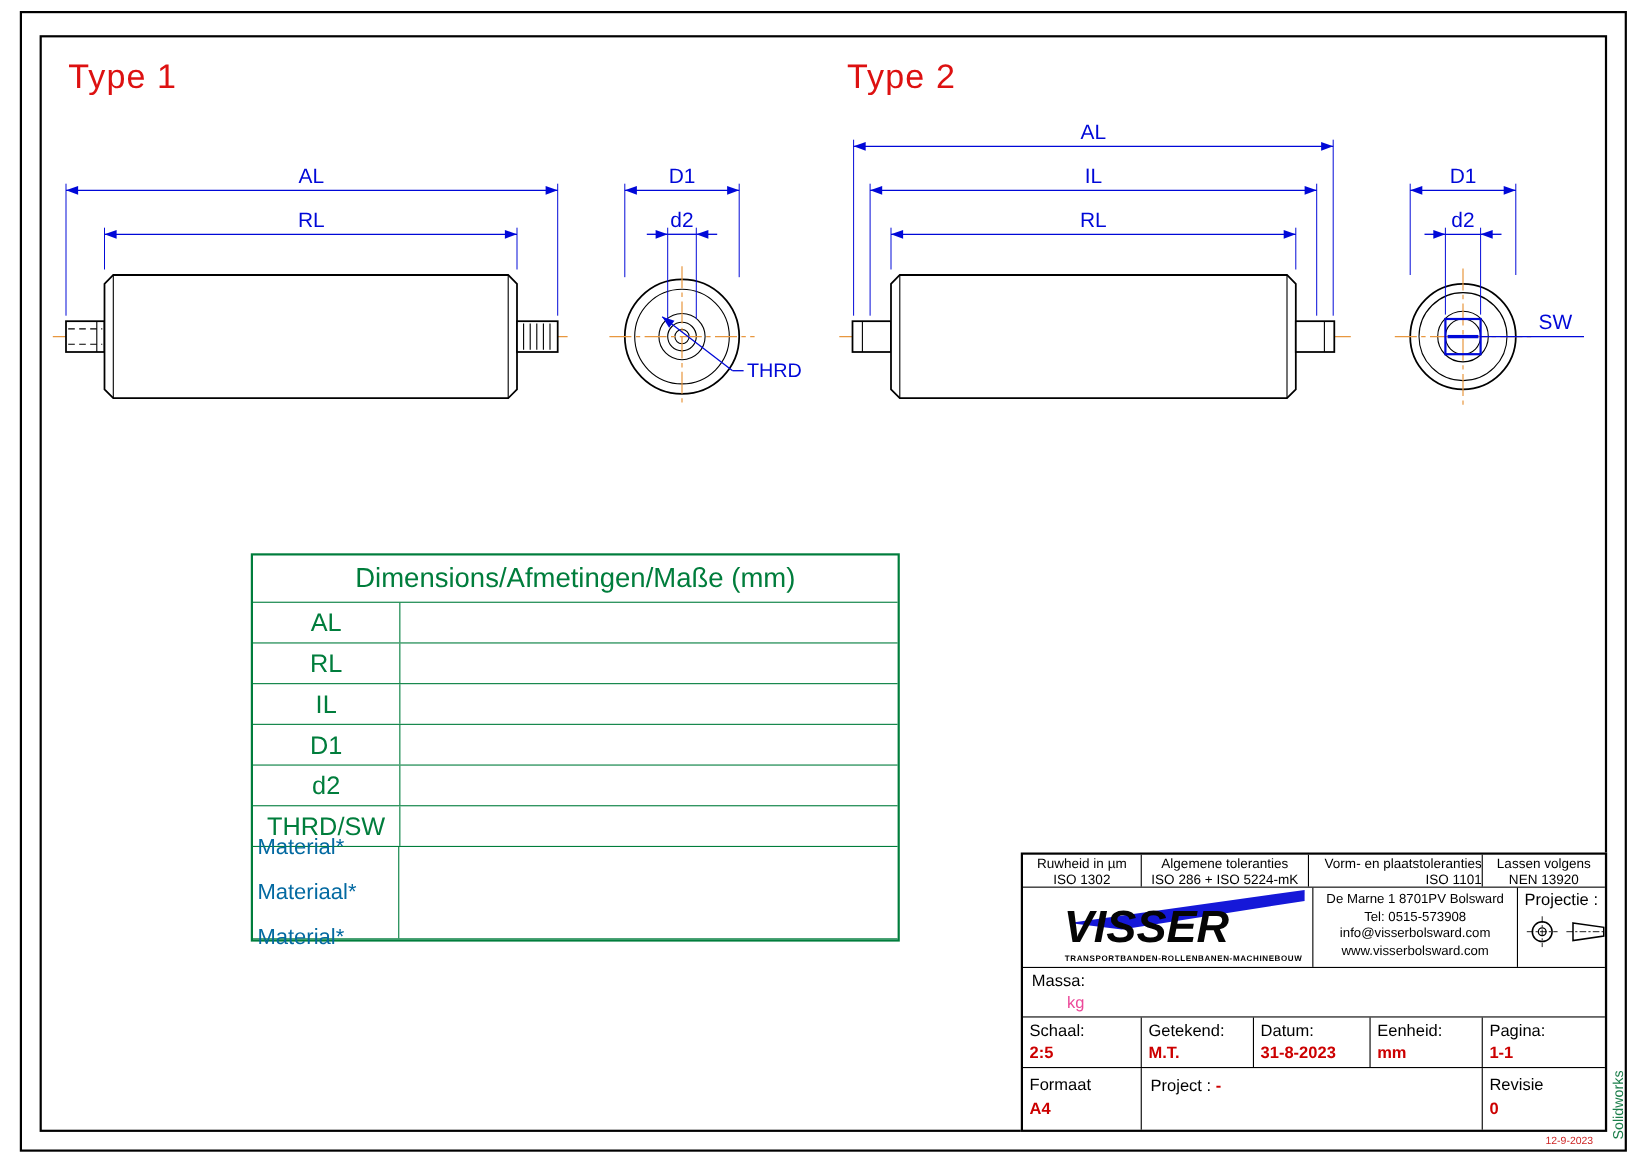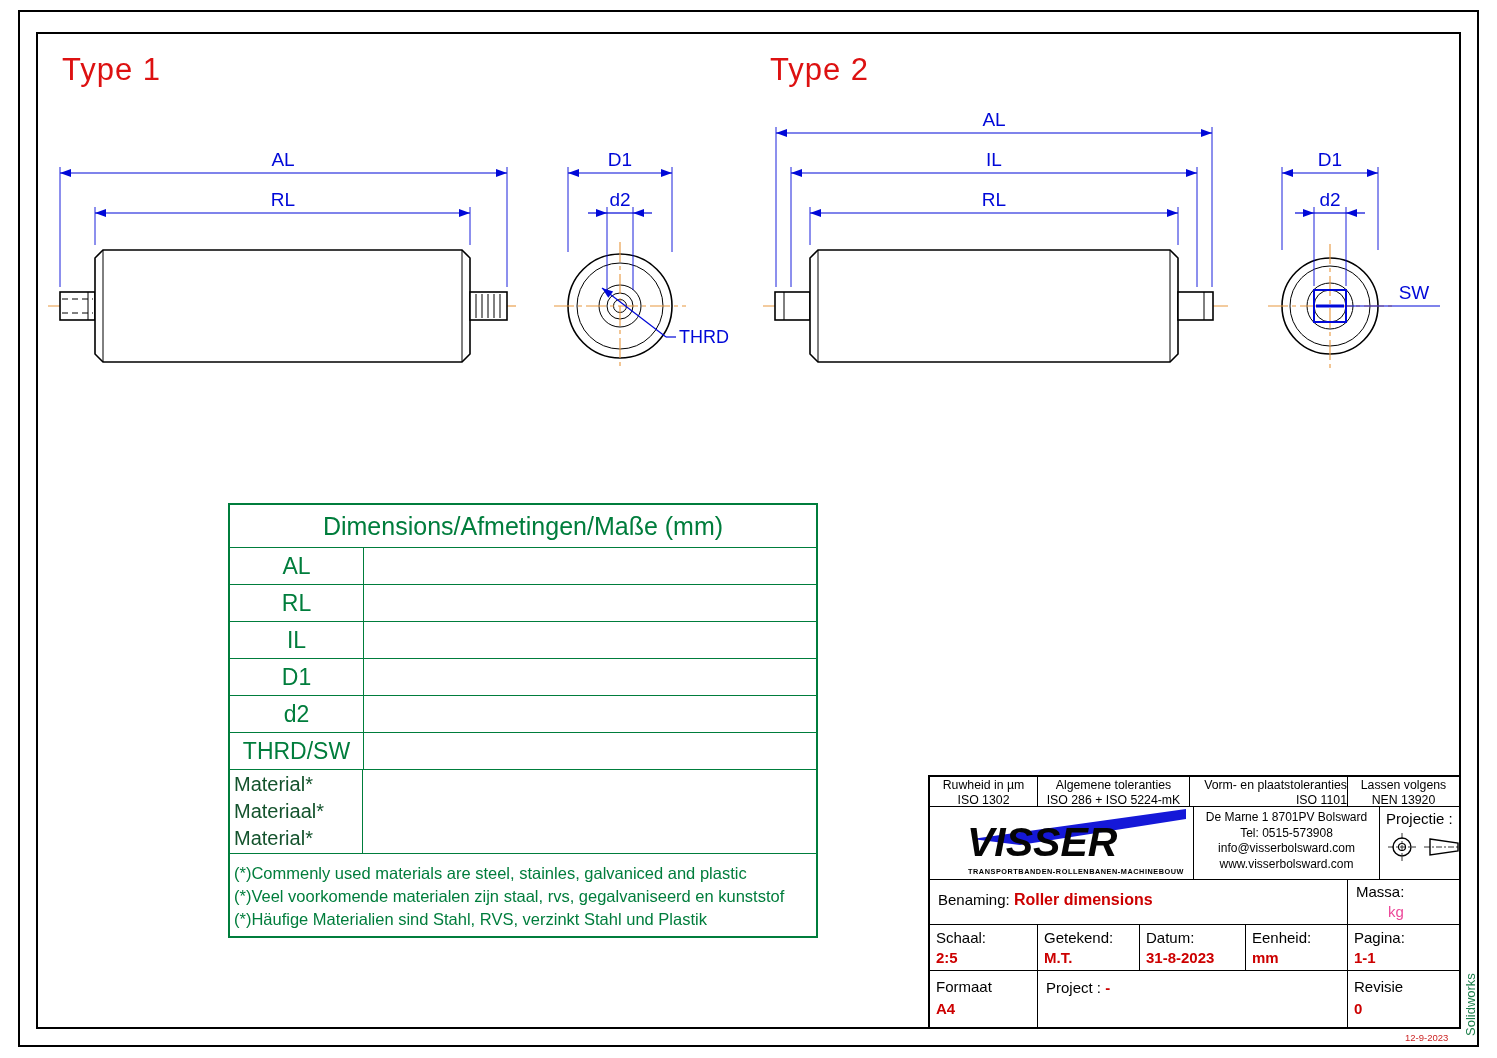--- a/index.html
+++ b/index.html
@@ -29,21 +29,21 @@
         box-sizing:border-box;background:#fff;color:#007d3c;margin-top:48px;}
   .dt-title{height:42px;line-height:42px;text-align:center;font-size:25px;
         border-bottom:1px solid #007d3c;}
   .dt-row{display:flex;height:36px;border-bottom:1px solid #007d3c;}
   .dt-label{width:133px;border-right:1px solid #007d3c;display:flex;align-items:center;
         justify-content:center;font-size:23px;}
   .dt-value{flex:1;}
   .dt-material{display:flex;height:83px;border-bottom:1px solid #007d3c;}
   .dt-material .mat-label{width:133px;border-right:1px solid #007d3c;display:flex;
         flex-direction:column;justify-content:center;padding-left:4px;box-sizing:border-box;
-        color:#14532d;font-size:20px;line-height:1.35;}
+        color:#0369a1;font-size:20px;line-height:1.35;gap:14px;}
   .dt-notes{height:82px;padding:8px 4px;box-sizing:border-box;font-size:16.5px;line-height:1.38;}
 
   
   .tb{position:absolute;left:928px;top:775px;width:533px;height:254px;border:2px solid #000;
       box-sizing:border-box;background:#fff;font-size:15px;color:#000;}
   .tb-row{display:flex;border-bottom:1.5px solid #000;box-sizing:border-box;}
   .tb-cell{border-right:1.5px solid #000;box-sizing:border-box;overflow:hidden;}
   .tb-cell:last-child{border-right:none;}
   .tb-standards{height:30px;}
   .std{font-size:12.3px;text-align:center;line-height:1.18;padding-top:1px;}
@@ -222,25 +222,20 @@
 
     <div class="dt-material">
       <div class="mat-label">
         <span>Material*</span>
         <span>Materiaal*</span>
         <span>Material*</span>
       </div>
       <div class="dt-value"></div>
     </div>
 
-    <div class="dt-notes">
-      <div>(*)Commenly used materials are steel, stainles, galvaniced and plastic</div>
-      <div>(*)Veel voorkomende materialen zijn staal, rvs, gegalvaniseerd en kunststof</div>
-      <div>(*)Häufige Materialien sind Stahl, RVS, verzinkt Stahl und Plastik</div>
-    </div>
   </div>
 
   <div class="tb">
 
     <div class="tb-row tb-standards">
       <div class="tb-cell std w108">
         <div>Ruwheid in µm</div>
         <div>ISO 1302</div>
       </div>
       <div class="tb-cell std w152">
@@ -277,24 +272,20 @@
           <circle cx="16" cy="16" r="9" stroke="#000" stroke-width="1.4" fill="none"></circle>
           <circle cx="16" cy="16" r="3.5" stroke="#000" stroke-width="1.2" fill="none"></circle>
           <path d="M2,16 H30 M16,2 V30" stroke="#000" stroke-width="0.8" stroke-dasharray="6 2 2 2" fill="none"></path>
           <polygon points="44,8 72,12 72,20 44,24" stroke="#000" stroke-width="1.4" fill="none"></polygon>
           <path d="M38,16 H78" stroke="#000" stroke-width="0.8" stroke-dasharray="6 2 2 2"></path>
         </svg>
       </div>
     </div>
 
     <div class="tb-row tb-benaming">
-      <div class="tb-cell ben-main">
-        <span>Benaming:</span>
-        <span class="red benaming-val">Roller dimensions</span>
-      </div>
       <div class="tb-cell tb-massa">
         <div>Massa:</div>
         <div class="redn">kg</div>
       </div>
     </div>
 
     <div class="tb-row tb-meta">
       <div class="tb-cell meta-cell w108">
         <div>Schaal:</div>
         <div class="red">2:5</div>

